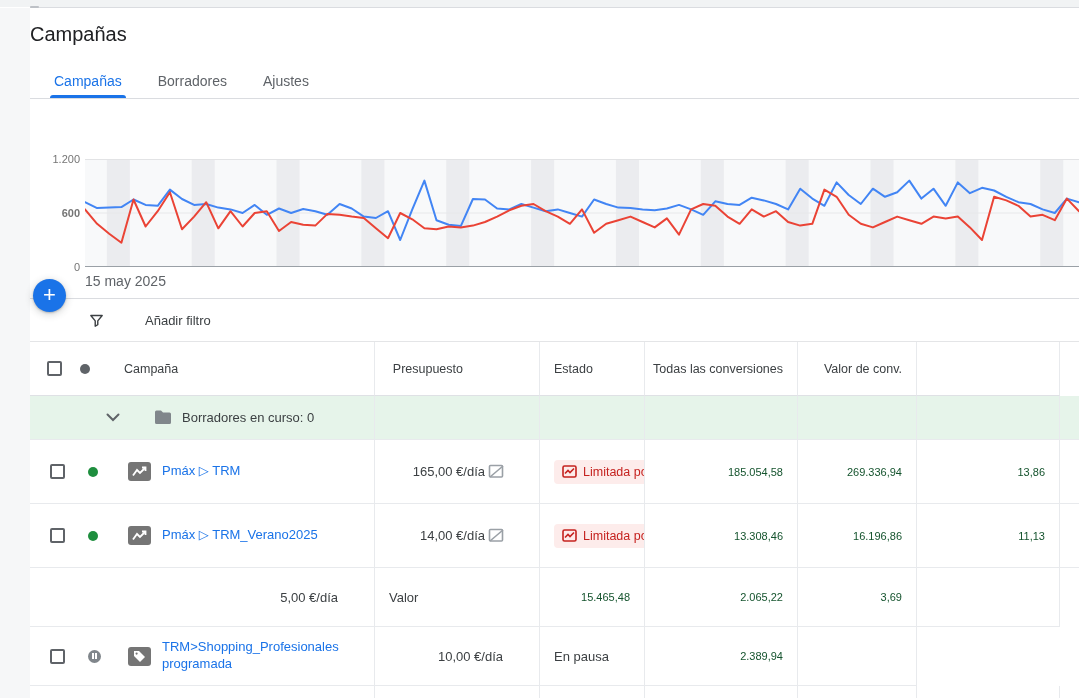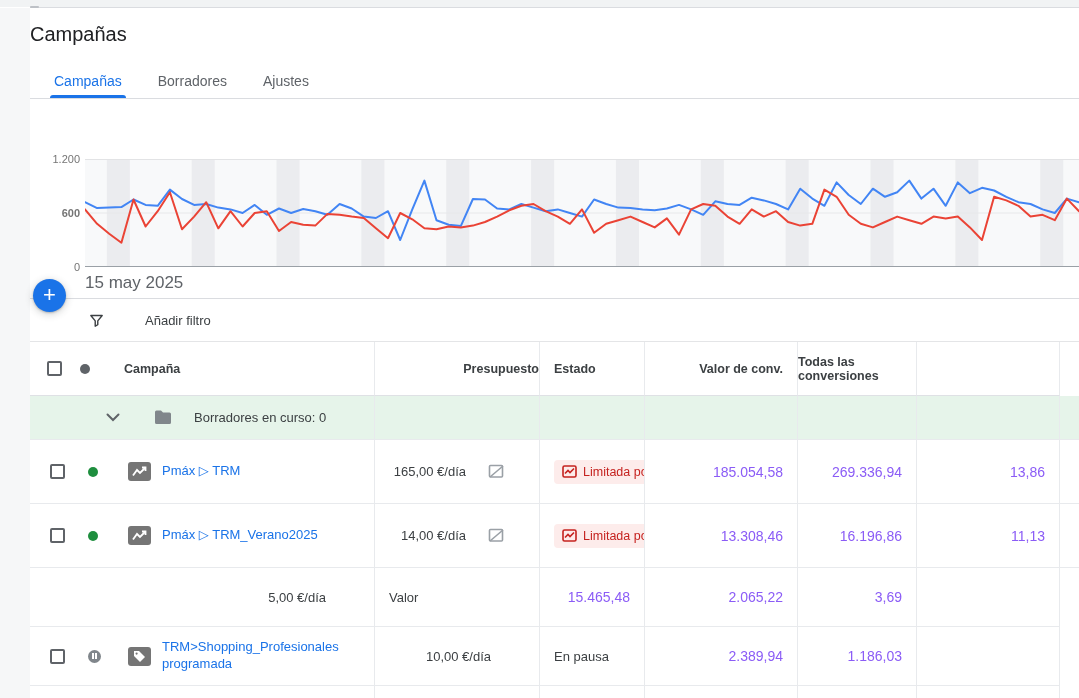--- a/index.html
+++ b/index.html
@@ -20,65 +20,65 @@
   .tabbar { position:absolute; left:30px; top:64px; right:0; height:35px; border-bottom:1px solid #dadce0; display:flex; align-items:stretch; padding-left:12px; }
   .tab { position:relative; display:flex; align-items:center; padding:0 12px; margin-right:12px; font-size:14px; color:#5f6368; font-weight:500; cursor:pointer; }
   .tab.active { color:#1a73e8; }
   .tab.active::after { content:""; position:absolute; left:8px; right:8px; bottom:0; height:3px; background:#1a73e8; border-radius:3px 3px 0 0; }
 
   
   .chart-wrap { position:absolute; left:0; top:110px; width:906px; height:190px; }
   .chart-plot { position:absolute; left:85px; top:49px; width:994px; height:108px; }
   .chart-plot svg { display:block; }
   .y-tick { position:absolute; width:50px; text-align:right; font-size:11px; color:#757575; line-height:14px; }
-  .x-label { position:absolute; left:85px; top:163px; font-size:17px; color:#5f6368; }
+  .x-label { position:absolute; left:85px; top:163px; font-size:14px; color:#5f6368; }
 
   
   .plus-btn { position:absolute; left:33px; top:279px; width:33px; height:33px; border-radius:50%; background:#1a73e8; color:#fff; display:flex; align-items:center; justify-content:center; font-size:22px; font-weight:400; box-shadow:0 1px 2px rgba(60,64,67,.3), 0 2px 6px 2px rgba(60,64,67,.15); cursor:pointer; z-index:5; }
   .plus-btn span { margin-top:-2px; }
 
   
   .filter-bar { position:absolute; left:30px; top:298px; right:0; height:44px; background:#fff; border-top:1px solid #dadce0; border-bottom:1px solid #e4e5e7; display:flex; align-items:center; cursor:pointer; }
   .funnel-icon { margin-left:58px; width:17px; height:17px; }
   .filter-label { margin-left:40px; font-size:13px; color:#3c4043; font-weight:500; }
 
   
   .table { position:absolute; left:30px; top:342px; width:1160px; }
   .t-row { display:grid; grid-template-columns:345px 165px 105px 153px 119px 143px 130px; }
   .cell { border-right:1px solid #e8eaed; border-bottom:1px solid #e8eaed; display:flex; align-items:center; overflow:hidden; background:#fff; }
-  .t-head .cell { height:54px; border-bottom:1px solid #dfe1e5; font-size:12.5px; font-weight:700; color:#3c4043; }
+  .t-head .cell { height:54px; border-bottom:1px solid #dfe1e5; font-size:12.5px; font-weight:400; color:#3c4043; }
   .t-group .cell { height:44px; background:#e6f4ea; }
   .t-r1 .cell, .t-r2 .cell { height:64px; }
   .t-r3 .cell, .t-r4 .cell { height:59px; }
   .t-stub .cell { height:12px; border-bottom:none; }
 
-  .c-num { justify-content:flex-end; padding-right:14px; font-size:14px; color:#8b5cf6; }
-  .c-budget { justify-content:flex-end; padding-right:34px; font-size:13px; color:#3c4043; gap:22px; }
-  .c-budget.no-icon { padding-right:48px; }
-  .h-budget { justify-content:flex-end; }
+  .c-num { justify-content:flex-end; padding-right:14px; font-size:11px; color:#14532d; }
+  .c-budget { justify-content:flex-end; padding-right:34px; font-size:13px; color:#3c4043; gap:3px; }
+  .c-budget.no-icon { padding-right:36px; }
+  .h-budget { justify-content:flex-end; padding-right:76px; }
   .c-estado { padding-left:14px; font-size:13px; color:#3c4043; }
 
   .h-camp { padding-left:17px; gap:18px; }
   .checkbox { width:15px; height:15px; border:2px solid #5f6368; border-radius:2px; background:#fff; flex:none; cursor:pointer; }
   .head-dot { width:10px; height:10px; border-radius:50%; background:#5f6368; flex:none; }
   .h-camp-label { margin-left:16px; }
 
   .c-camp { padding-left:20px; gap:2px;align-items:center; }
   .c-camp .checkbox { margin-right:21px; }
   .dot { width:10px; height:10px; border-radius:50%; flex:none; }
   .dot.green { background:#1e8e3e; }
   .pause-dot { width:13px; height:13px; border-radius:50%; background:#80868b; position:relative; flex:none; }
   .pause-dot::before { content:""; position:absolute; left:4px; top:3.5px; width:2px; height:6px; background:#fff; box-shadow:3px 0 0 #fff; }
   .type-icon { margin-left:28px; width:23px; height:19px; background:#757575; border-radius:3px; display:flex; align-items:center; justify-content:center; flex:none; }
   .camp-link { margin-left:9px; font-size:13px; color:#1a73e8; text-decoration:none; line-height:1.3; max-width:172px; cursor:pointer; }
 
   .c-group { padding-left:76px; gap:0; }
   .group-chevron { flex:none; }
   .folder-icon { margin-left:34px; flex:none; }
-  .group-label { margin-left:22px; font-size:13px; color:#3c4043; }
+  .group-label { margin-left:10px; font-size:13px; color:#3c4043; }
 
   .badge { display:flex; align-items:center; flex:none; background:#fdeceb; border-radius:4px; padding:5px 8px; gap:6px; white-space:nowrap; }
   .badge span { font-size:12.5px; color:#c5221f; font-weight:500; }
 
   .budget-icon { flex:none; }
 </style>
 </head>
 <body>
 
 <div class="page">
@@ -147,22 +147,22 @@
   <div class="table">
 
     <div class="t-row t-head">
       <div class="cell h-camp">
         <div class="checkbox"></div>
         <div class="head-dot"></div>
         <span class="h-camp-label">Campaña</span>
       </div>
       <div class="cell h-budget">Presupuesto</div>
       <div class="cell c-estado">Estado</div>
+      <div class="cell c-num">Todas las conversiones</div>
       <div class="cell c-num">Valor de conv.</div>
-      <div class="cell c-num">Todas las conversiones</div>
       <div class="cell"></div>
     </div>
 
     <div class="t-row t-group">
       <div class="cell c-group">
         <svg class="group-chevron" width="14" height="9" viewBox="0 0 14 9">
           <path d="M1.5 1.5 L7 7 L12.5 1.5" fill="none" stroke="#5f6368" stroke-width="2" stroke-linecap="round"></path>
         </svg>
         <svg class="folder-icon" width="18" height="15" viewBox="0 0 18 15">
           <path d="M1 2 a1.5 1.5 0 0 1 1.5-1.5 h4.5 l2 2 h6.5 a1.5 1.5 0 0 1 1.5 1.5 v8.5 a1.5 1.5 0 0 1 -1.5 1.5 h-13 a1.5 1.5 0 0 1 -1.5-1.5 z" fill="#80868b"></path>
@@ -266,21 +266,20 @@
               <circle cx="3.6" cy="3.6" r="1.1" fill="#757575"></circle>
             </svg>
         </div>
         <a class="camp-link">TRM&gt;Shopping_Profesionales programada</a>
       </div>
       <div class="cell c-budget no-icon">
         <span>10,00 €/día</span>
       </div>
       <div class="cell c-estado">En pausa</div>
       <div class="cell c-num">2.389,94</div>
-      <div class="cell c-num">1.186,03</div>
       <div class="cell"></div>
     </div>
 
     <div class="t-row t-stub">
       <div class="cell"></div>
         <div class="cell"></div>
         <div class="cell"></div>
         <div class="cell"></div>
         <div class="cell"></div>
         <div class="cell"></div>

